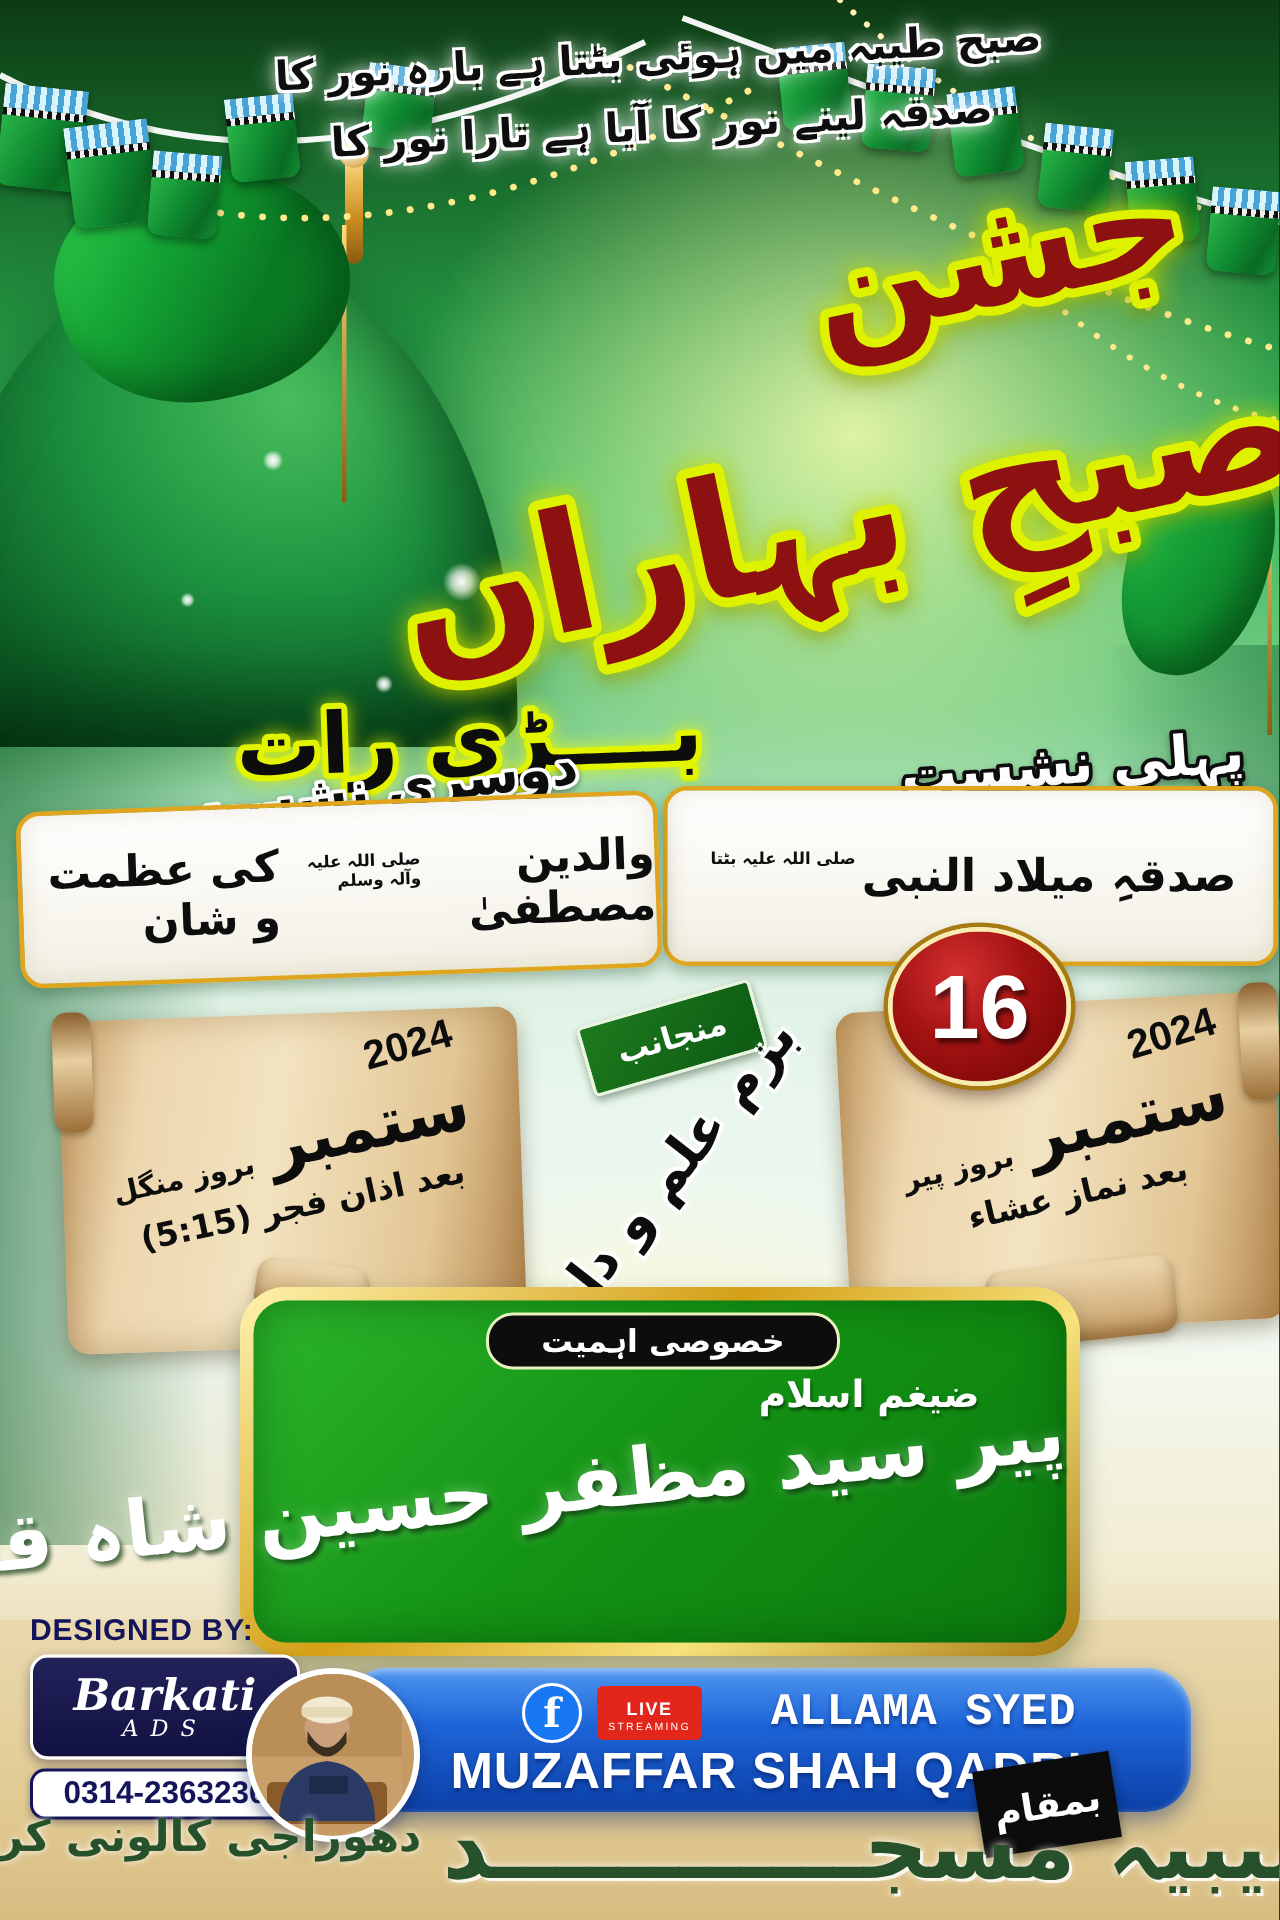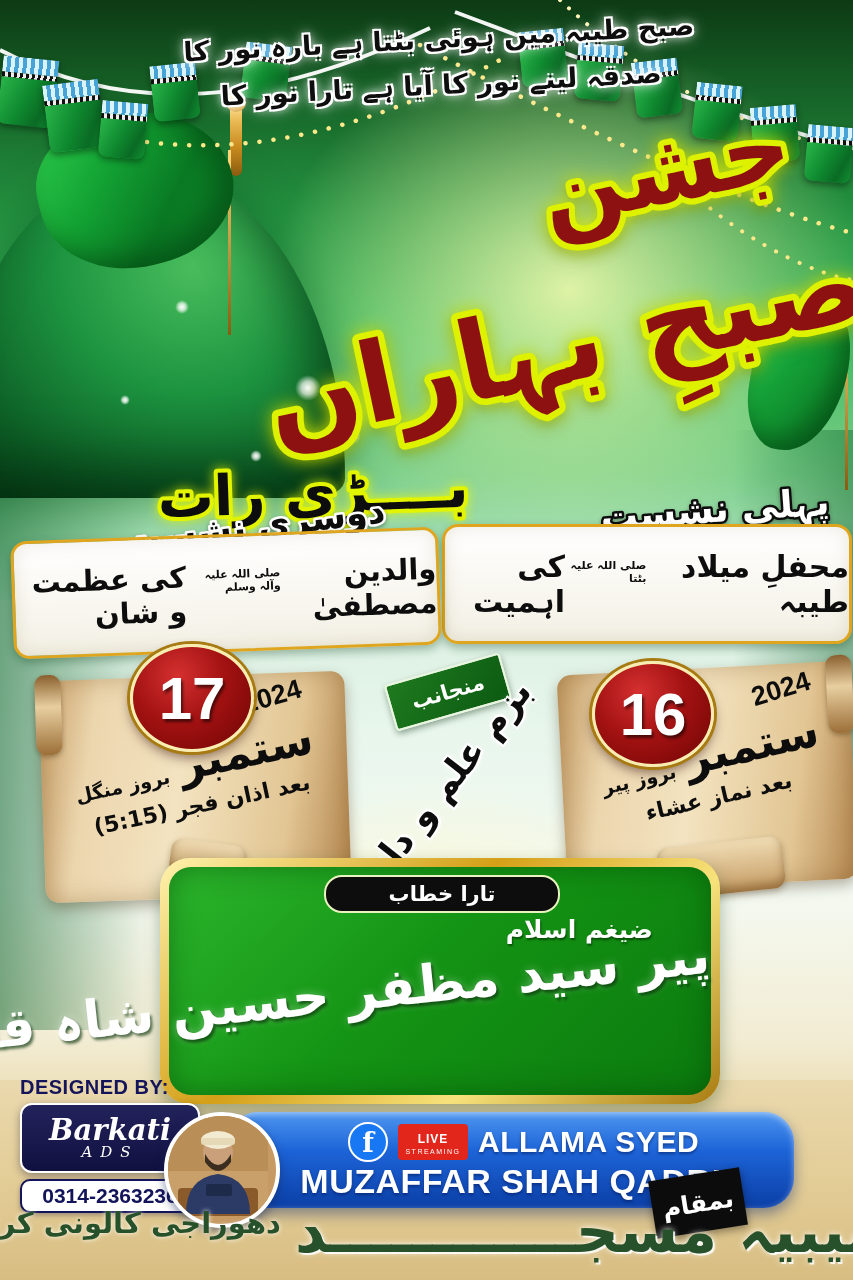--- a/index.html
+++ b/index.html
@@ -127,22 +127,22 @@
   .bar{left:228px;top:1112px;width:566px;height:96px;border-radius:30px;
     background:linear-gradient(180deg,#4e97f0 0%,#1d64d8 40%,#0b3fa6 100%);
     box-shadow:0 6px 14px rgba(10,40,110,.45), inset 0 2px 6px rgba(255,255,255,.5);}
   .bar-row{position:absolute;left:120px;top:10px;display:flex;align-items:center;gap:10px;}
   .fb{width:36px;height:36px;border-radius:50%;background:#1877f2;border:2px solid #fff;display:flex;align-items:center;
     justify-content:center;color:#fff;font-family:"DejaVu Serif",serif;font-weight:bold;font-size:27px;line-height:1;}
   .live{width:70px;height:36px;background:#e3261b;border-radius:4px;display:flex;flex-direction:column;align-items:center;
     justify-content:center;color:#fff;font-family:"Liberation Sans",sans-serif;}
   .live .lv{font-weight:bold;font-size:12px;line-height:18px;letter-spacing:1px;}
   .live .st{font-size:7px;letter-spacing:1.5px;}
-  .en1{color:#fff;font-family:Liberation Sans, sans-serif;font-weight:bold;font-size:30px;letter-spacing:.5px;
-    text-shadow:0 2px 3px rgba(0,20,80,.5);}
+  .en1{color:#fff;font-family:Liberation Mono, monospace;font-weight:bold;font-size:30px;letter-spacing:.5px;
+    text-shadow:0 2px 3px rgba(0,20,80,.5);margin-left:36px;}
   .en2{position:absolute;left:0;top:50px;width:100%;text-align:center;color:#fff;font-family:"Liberation Sans",sans-serif;
     font-weight:bold;font-size:34px;letter-spacing:.5px;text-shadow:0 2px 3px rgba(0,20,80,.5);}
   .avatar{left:164px;top:1112px;width:108px;height:108px;border-radius:50%;border:4px solid #fff;overflow:hidden;
     box-shadow:0 4px 10px rgba(20,40,90,.5);background:#c79a63;}
 
   
   .vtag{left:652px;top:1174px;width:92px;height:58px;background:#0c0c0c;transform:rotate(-9deg);
     display:flex;align-items:center;justify-content:center;color:#fff;font-size:25px;font-weight:bold;direction:rtl;
     box-shadow:0 3px 8px rgba(0,0,0,.4);}
   .venue{left:10px;top:1196px;width:833px;display:flex;direction:rtl;align-items:center;justify-content:center;gap:14px;
@@ -257,23 +257,22 @@
   </svg>
 
   <svg class="abs sub-svg" viewBox="0 0 350 100">
     <text x="175" y="68" font-size="56" font-family="DejaVu Sans" font-weight="bold" text-anchor="middle" fill="#0d0d0d" stroke="#e3f400" stroke-width="8" stroke-linejoin="round" paint-order="stroke" transform="rotate(-2 175 50)">بــــڑی رات</text>
   </svg>
 
   <svg class="abs lbl-svg" style="left:575px;top:480px;width:280px;height:60px;" viewBox="0 0 280 60">
     <text x="140" y="42" font-size="37" font-family="DejaVu Sans" font-weight="bold" text-anchor="middle" fill="#ffffff" stroke="#0d0d0d" stroke-width="5" stroke-linejoin="round" paint-order="stroke" transform="rotate(-4 140 30)">پہلی نشست</text>
   </svg>
   <div class="abs sbox" style="left:442px;top:524px;width:404px;height:114px;font-size:30px;" dir="rtl">
-    <span>محفلِ میلاد طیبہ</span>
+    <span>صدقہِ میلاد النبی</span>
     <span class="durood">صلی اللہ علیہ بٹتا</span>
-    <span>کی اہمیت</span>
   </div>
 
   <svg class="abs lbl-svg" style="left:105px;top:496px;width:300px;height:60px;" viewBox="0 0 300 60">
     <text x="150" y="42" font-size="35" font-family="DejaVu Sans" font-weight="bold" text-anchor="middle" fill="#0d0d0d" stroke="#ffffff" stroke-width="5" stroke-linejoin="round" paint-order="stroke" transform="rotate(-7 150 30)">دوسری نشست</text>
   </svg>
   <div class="abs sbox" style="left:12px;top:534px;width:422px;height:112px;font-size:29px;transform:rotate(-2deg);" dir="rtl">
     <span>والدین مصطفیٰ</span>
     <span class="durood">صلی اللہ علیہ وآلہ وسلم</span>
     <span>کی عظمت و شان</span>
   </div>
@@ -281,52 +280,49 @@
   <div class="abs scroll" style="left:562px;top:668px;width:291px;height:218px;transform:rotate(-3deg);">
     <div class="curl" style="right:-4px;top:-6px;width:26px;height:78px;"></div>
     <div class="curl" style="left:10px;bottom:-6px;width:70px;height:22px;"></div>
   </div>
   <div class="abs scroll-txt" style="left:580px;top:698px;width:258px;transform:rotate(-13deg);" dir="rtl">
     <span class="yr">2024</span>
     <span class="mo">ستمبر</span>
     <span class="wd">بروز پیر</span>
     <span class="tm">بعد نماز عشاء</span>
   </div>
-  <div class="abs oval" style="left:592px;top:661px;width:116px;height:100px;">
+  <div class="abs oval" style="left:592px;top:618px;width:116px;height:100px;">
     <span>16</span>
   </div>
 
   <div class="abs scroll" style="left:42px;top:676px;width:306px;height:222px;transform:rotate(-2deg);">
     <div class="curl" style="left:-4px;top:-6px;width:26px;height:80px;"></div>
     <div class="curl" style="right:12px;bottom:-6px;width:72px;height:22px;"></div>
   </div>
   <div class="abs scroll-txt" style="left:58px;top:706px;width:270px;transform:rotate(-12deg);" dir="rtl">
     <span class="yr">2024</span>
     <span class="mo">ستمبر</span>
     <span class="wd">بروز منگل</span>
     <span class="tm">بعد اذان فجر (5:15)</span>
   </div>
-  <div class="abs oval" style="left:130px;top:644px;width:118px;height:102px;">
-    <span>17</span>
-  </div>
 
   <div class="abs org-badge" style="left:388px;top:668px;width:116px;height:44px;" dir="rtl">
     <span>منجانب</span>
   </div>
   <div class="abs" style="left:330px;top:706px;width:210px;height:180px;display:flex;align-items:center;justify-content:center;">
     <div class="org-name">بزم علم و دانش</div>
   </div>
 
   <div class="abs parch-end" style="left:170px;top:842px;width:76px;height:38px;transform:rotate(8deg);"></div>
   <div class="abs parch-end" style="left:658px;top:842px;width:126px;height:52px;transform:rotate(-6deg);"></div>
 
   <div class="abs gbanner">
     <div class="gbanner-in">
       <div class="abs kh-pill" dir="rtl">
-        <span>تارا خطاب</span>
+        <span>خصوصی اہمیت</span>
       </div>
       <div class="abs honorific" dir="rtl">ضیغم اسلام</div>
       <div class="abs spk-name" dir="rtl">پیر سید مظفر حسین شاہ قادری</div>
     </div>
   </div>
 
   <div class="abs" style="left:20px;top:1076px;width:186px;">
     <div class="des-head">DESIGNED BY:</div>
     <div class="des-card" style="width:176px;height:66px;margin-top:4px;">
       <div class="des-name">Barkati</div>

